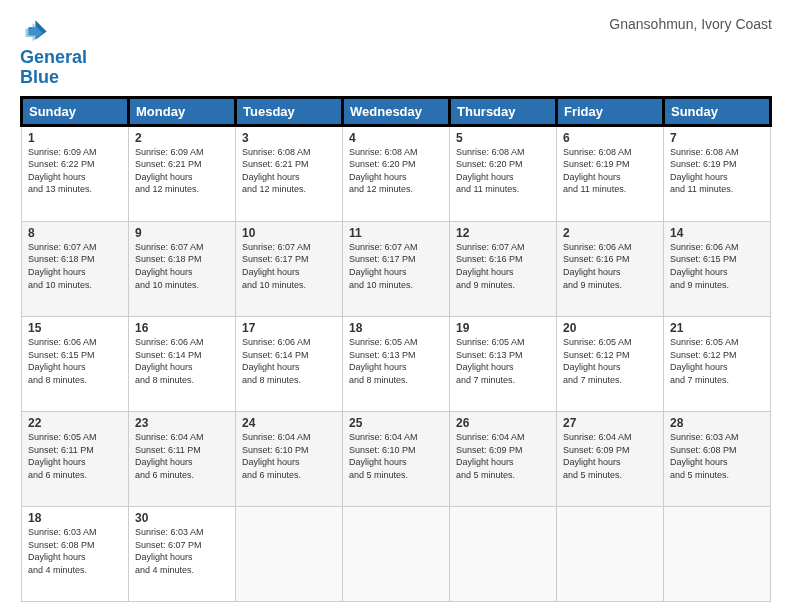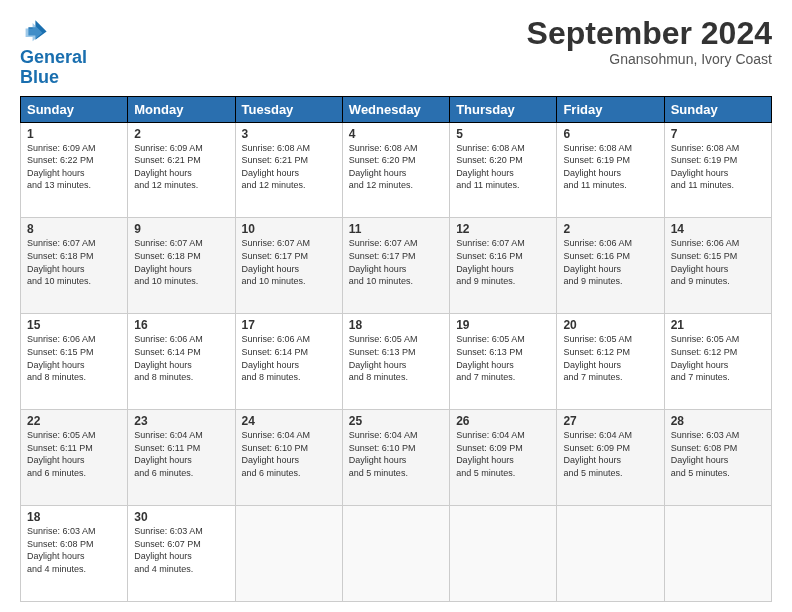--- a/index.html
+++ b/index.html
@@ -59,21 +59,21 @@
       border-collapse: collapse;
       flex: 1;
     }
     .calendar thead tr th {
       background: #2a6faf;
       color: #fff;
       font-size: 13px;
       font-weight: bold;
       padding: 5px 6px;
       text-align: left;
-      border: 1px solid #000000;
+      border: 3px solid #000000;
     }
     .calendar tbody tr td {
       border: 1px solid #ccc;
       vertical-align: top;
       padding: 4px 6px;
       font-size: 9.5px;
       color: #333;
       width: calc(100% / 7);
       background: #fff;
     }
@@ -104,21 +104,20 @@
       <svg class="logo-icon" viewBox="0 0 40 40">
         <polygon points="22,6 38,22 22,34 22,28 12,28 12,16 22,16" fill="#1a6faf"></polygon>
         <polygon points="18,10 32,24 18,36 18,30 8,30 8,18 18,18" fill="#5ba3d9" opacity="0.6"></polygon>
       </svg>
       <div>
         <div class="logo-text"><span>General</span></div>
         <div class="logo-text"><span>Blue</span></div>
       </div>
     </div>
     <div class="title-block">
-      <div class="month-title">September 2024</div>
       <div class="location">Gnansohmun, Ivory Coast</div>
     </div>
   </div>
 
   <table class="calendar">
     <thead>
       <tr>
         <th>Sunday</th>
         <th>Monday</th>
         <th>Tuesday</th>

